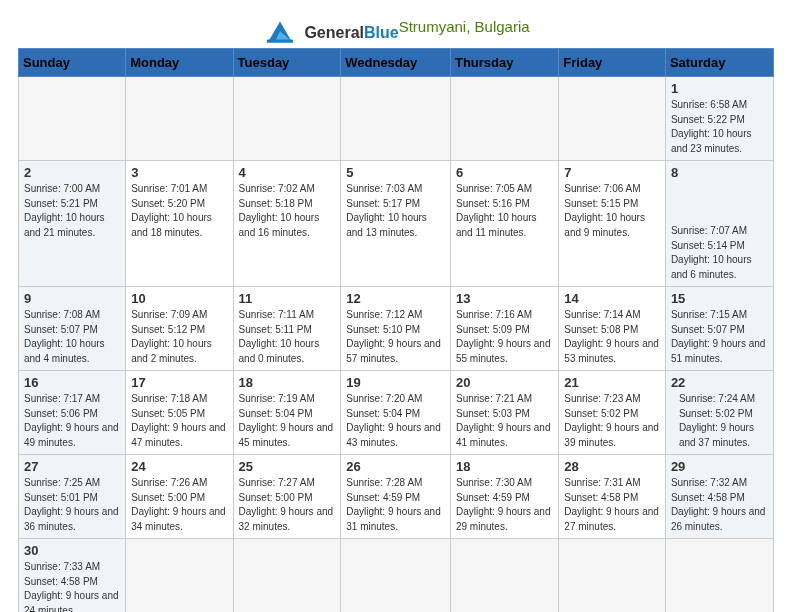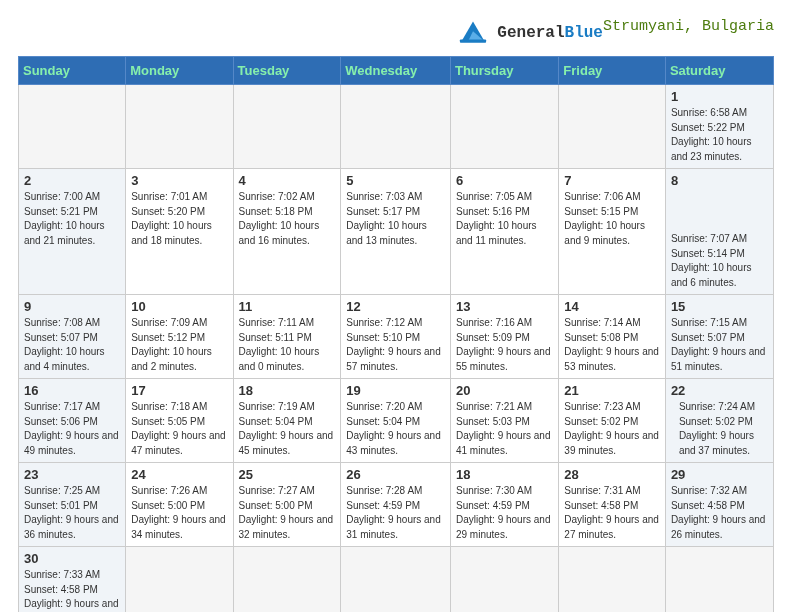--- a/index.html
+++ b/index.html
@@ -8,24 +8,22 @@
       background: #fff;
       width: 792px;
       min-height: 612px;
     }
     .page {
       width: 792px;
       padding: 18px 18px 10px 18px;
     }
     .header {
       display: flex;
-      justify-content: flex-end;
+      justify-content: center;
       align-items: flex-start;
-      margin-bottom: 8px;
-      font-family: Liberation Mono, monospace;
     }
     .logo {
       display: flex;
       align-items: center;
       gap: 6px;
     }
     .logo-icon {
       width: 36px;
       height: 30px;
     }
@@ -41,21 +39,21 @@
       font-size: 15px;
       color: #4d7c0f;
     }
     .calendar {
       width: 100%;
       border-collapse: collapse;
       border: 1px solid #ccc;
     }
     .calendar thead tr th {
       background: #2e6db4;
-      color: #86efac;
+      color: #000000;
       font-size: 13px;
       font-weight: bold;
       padding: 6px 4px;
       border: 1px solid #5588c8;
       text-align: left;
     }
     .calendar tbody tr td {
       border: 1px solid #ccc;
       vertical-align: top;
       width: 113px;
@@ -261,21 +259,21 @@
           </td>
           <td class="weekend">
             <span class="day-number">22</span>
             <div class="day-info" style="white-space: pre-line; margin-left: 8px;">Sunrise: 7:24 AM
 Sunset: 5:02 PM
 Daylight: 9 hours and 37 minutes.</div>
           </td>
         </tr>
         <tr>
           <td class="weekend">
-            <span class="day-number">23</span>
+            <span class="day-number">27</span>
             <div class="day-info" style="white-space: pre-line;">Sunrise: 7:25 AM
 Sunset: 5:01 PM
 Daylight: 9 hours and 36 minutes.</div>
           </td>
           <td>
             <span class="day-number">24</span>
             <div class="day-info" style="white-space: pre-line;">Sunrise: 7:26 AM
 Sunset: 5:00 PM
 Daylight: 9 hours and 34 minutes.</div>
           </td>

